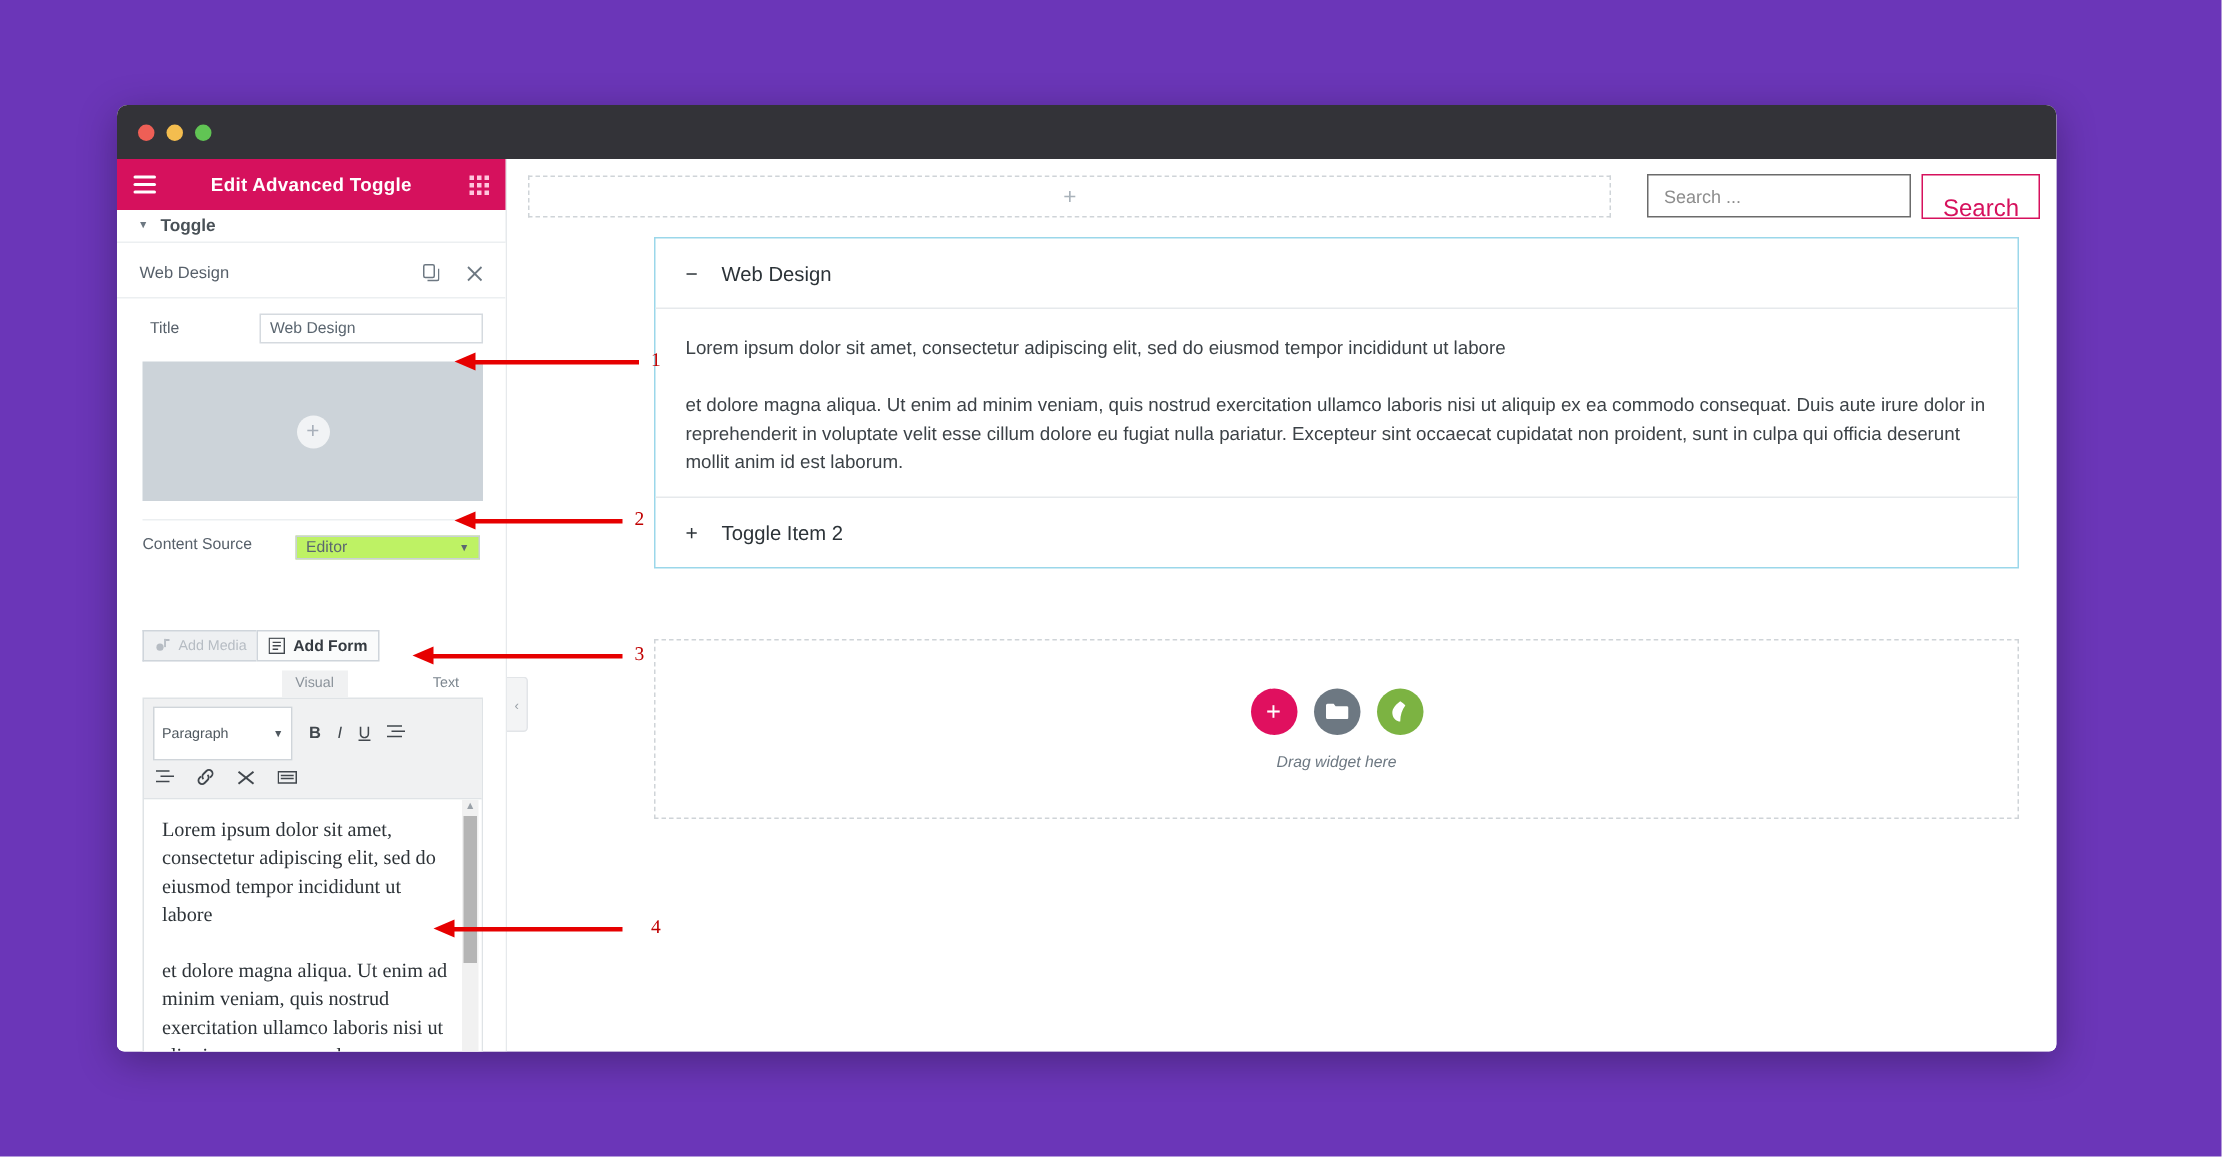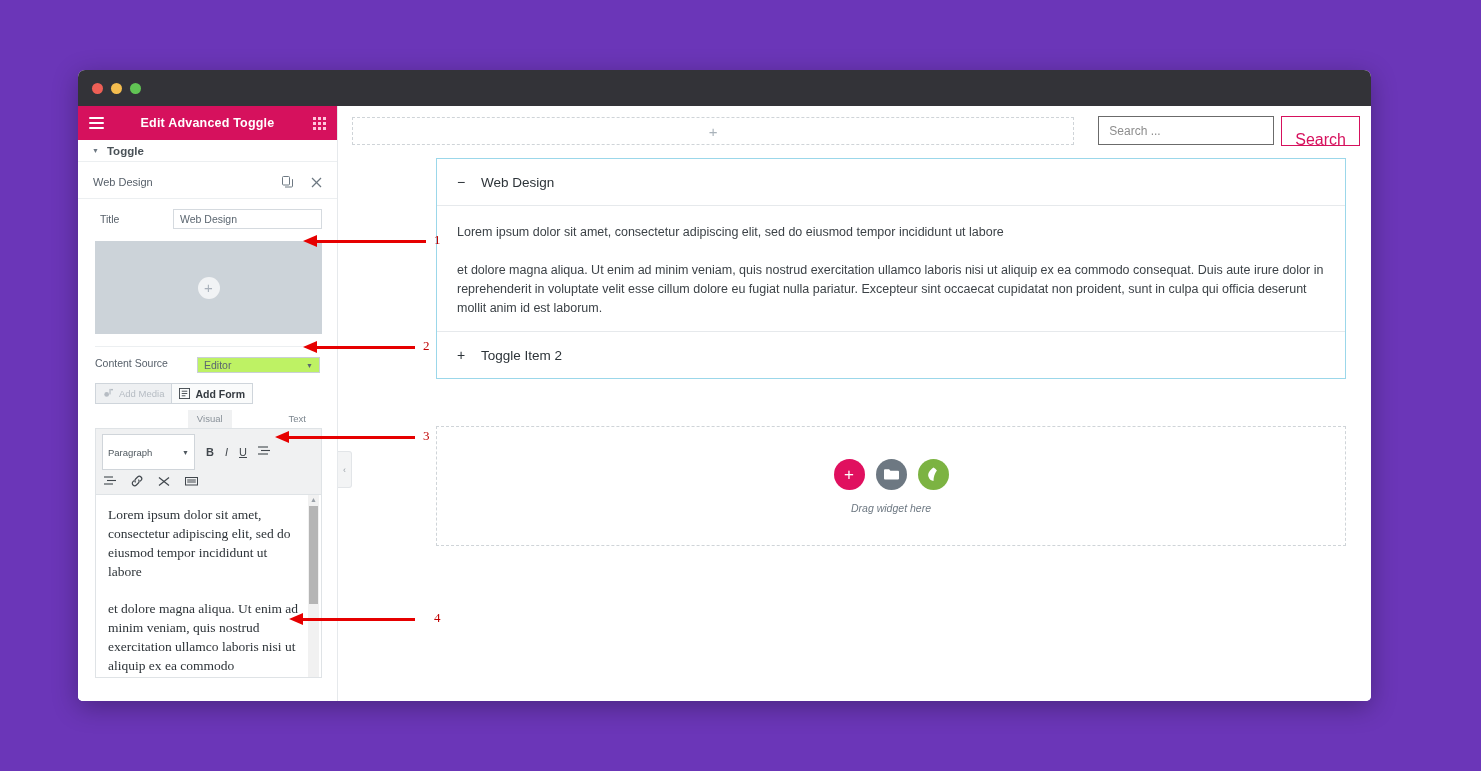--- a/index.html
+++ b/index.html
@@ -98,20 +98,21 @@
     display: flex; align-items: center; justify-content: space-between;
     cursor: pointer;
   }
   .sel .cv { color: #5b6670; font-size: 7px; }
 
   .media-row { display: flex; padding: 10px 17px 0 17px; gap: 0; }
   .mbtn {
     display: flex; align-items: center; gap: 5px; height: 21px;
     border: 1px solid #cfd5db; background: #f6f7f8; padding: 0 7px; cursor: pointer;
     font-size: 9.5px;
+    margin-top: 37px;
   }
   .mbtn.media { color: #b6bcc3; background: #eef0f2; border-right: none; }
   .mbtn.form  { color: #343a40; background: #fafbfb; font-weight: bold; font-size: 10.5px; }
 
   .ed-tabs { display: flex; justify-content: flex-end; padding: 6px 22px 0 0; gap: 0; }
   .ed-tab {
     font-size: 9.5px; padding: 3px 9px 4px 9px; color: #7c868f; cursor: pointer; margin-left: 48px;
   }
   .ed-tab.active { background: #f0f1f2; color: #8a929a; }
 

